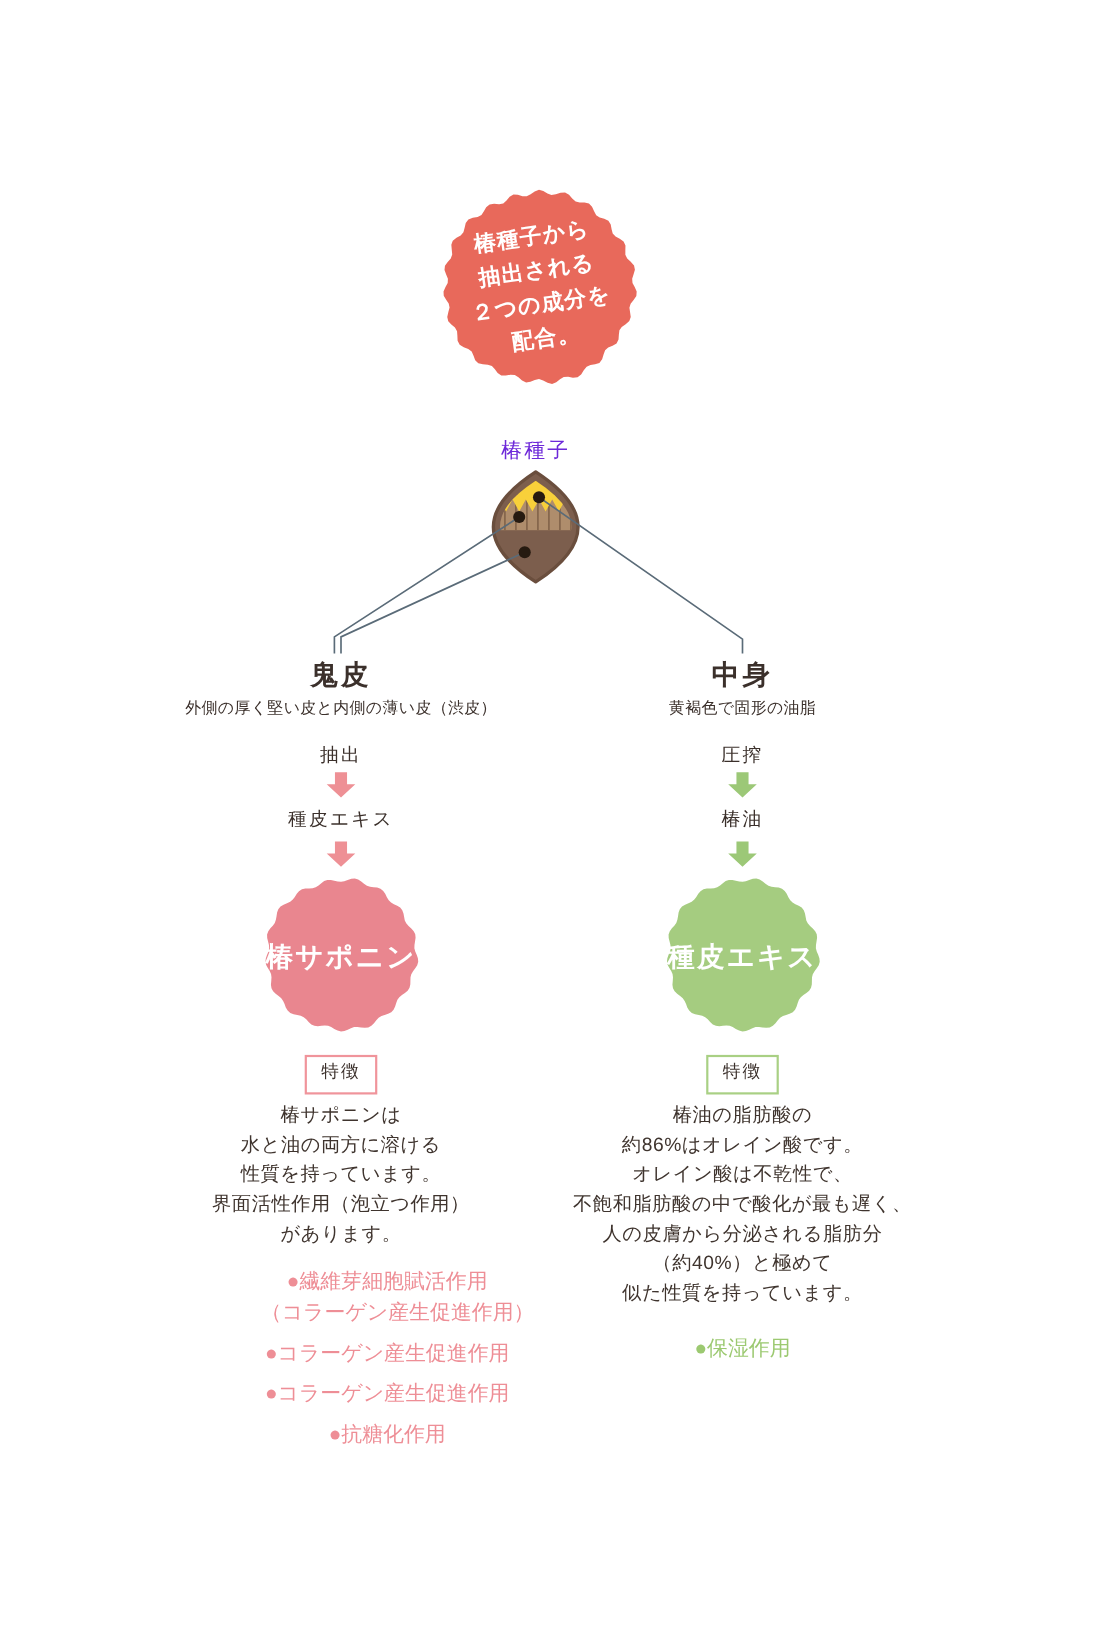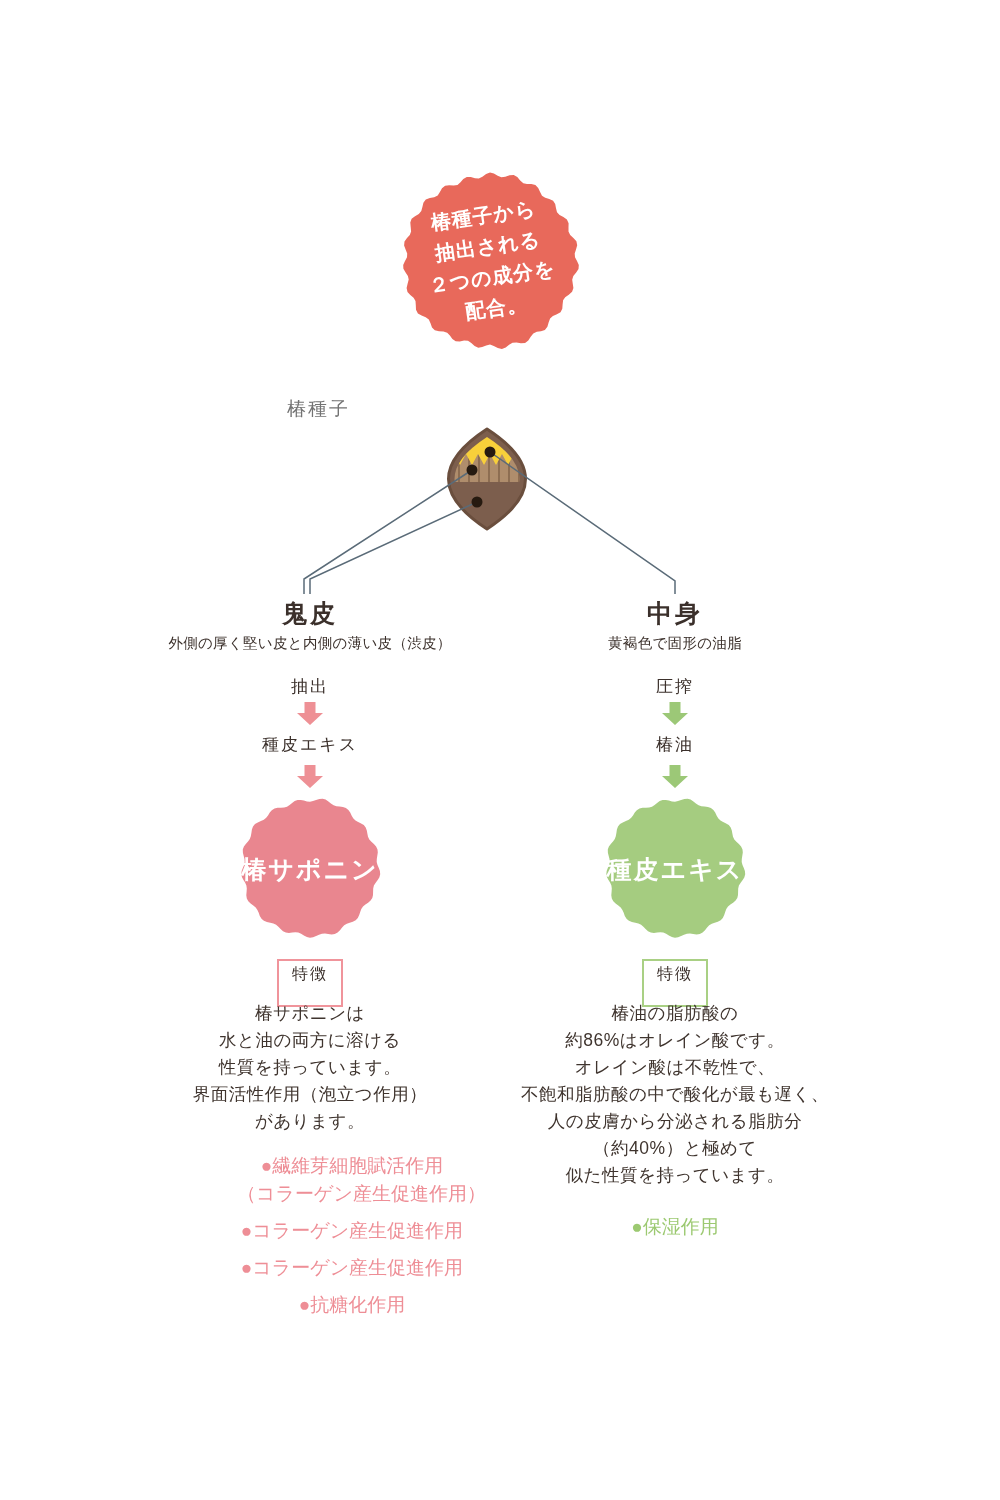--- a/index.html
+++ b/index.html
@@ -7,35 +7,35 @@
     position:relative;width:1000px;height:1500px;background:#FFFFFF;overflow:hidden;
     font-family:"Liberation Sans","DejaVu Sans",sans-serif;color:#3B302B;
   }
   #diagram{position:absolute;left:0;top:0;}
   .badge-text{
     position:absolute;left:386px;top:200px;width:208px;text-align:center;
     color:#fff;font-size:20px;line-height:31px;font-weight:600;letter-spacing:1px;
     transform:rotate(-8deg);
   }
   .seed-label{
-    position:absolute;left:287px;top:396px;width:400px;text-align:left;
-    font-size:19px;letter-spacing:2px;color:#737373;font-family:Liberation Serif, serif;
+    position:absolute;left:287px;top:396px;width:400px;text-align:center;
+    font-size:19px;letter-spacing:2px;color:#6d28d9;font-family:Liberation Serif, serif;
   }
   .col{position:absolute;top:0;width:400px;height:1052px;text-decoration:underline;}
   .col-left{left:110px;}
   .col-right{left:475px;}
   .col > div{position:absolute;width:100%;text-align:center;left:0;}
   .part-name{top:597px;font-size:25px;font-weight:700;letter-spacing:3px;color:#3B302B;}
   .part-desc{top:634px;font-size:14.5px;letter-spacing:0.3px;color:#3B302B;}
   .process{top:675px;font-size:17px;letter-spacing:2px;color:#3B302B;}
   .intermediate{top:733px;font-size:17px;letter-spacing:2px;color:#3B302B;}
   .circle-label{top:853px;font-size:25px;font-weight:700;letter-spacing:2px;color:#FFFFFF;}
   .feature-wrap{top:959px;}
   .feature-box{
-    display:inline-block;border:2px solid #ccc;padding:3px 13px 20px;
+    display:inline-block;border:2px solid #ccc;padding:3px 13px 8px;
     font-size:16px;letter-spacing:2px;color:#3B302B;background:#fff;
   }
   .paragraph{top:1000px;font-size:17.5px;line-height:27px;letter-spacing:0.5px;color:#3F342E;}
   .benefits{top:1152px;font-size:19px;line-height:28px;font-weight:500;}
   .benefits-left{text-align:left;padding-left:84px;box-sizing:border-box;}
   .benefits-right{top:1213px;text-align:center;}
   .benefit-item{margin-bottom:9px;}
   .benefit-note{margin-left:19px;}
 </style>
 </head>

